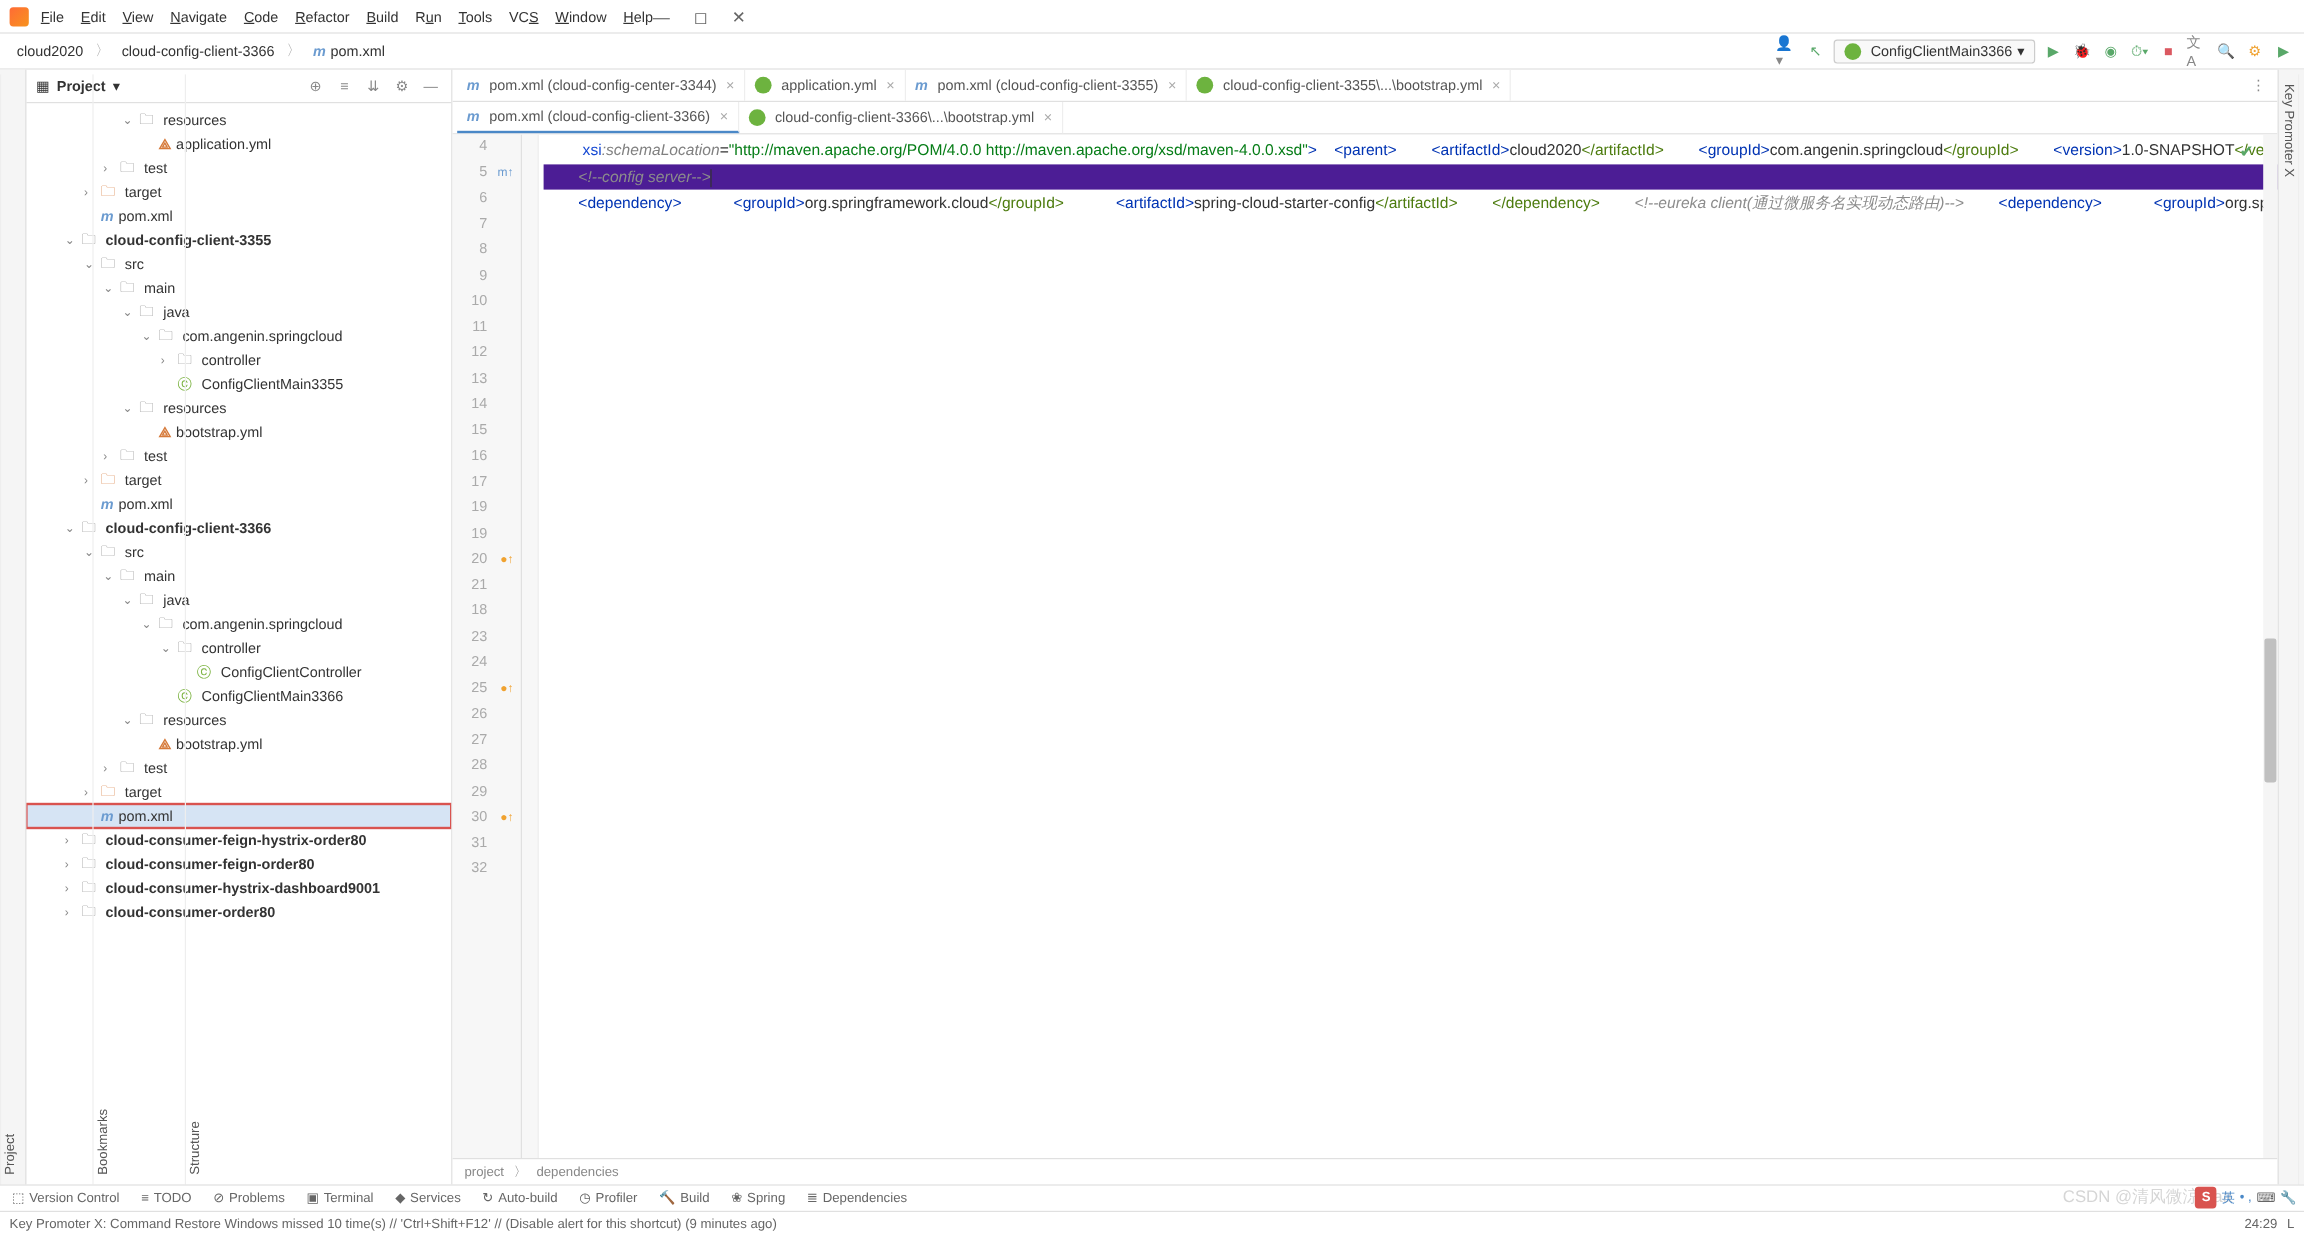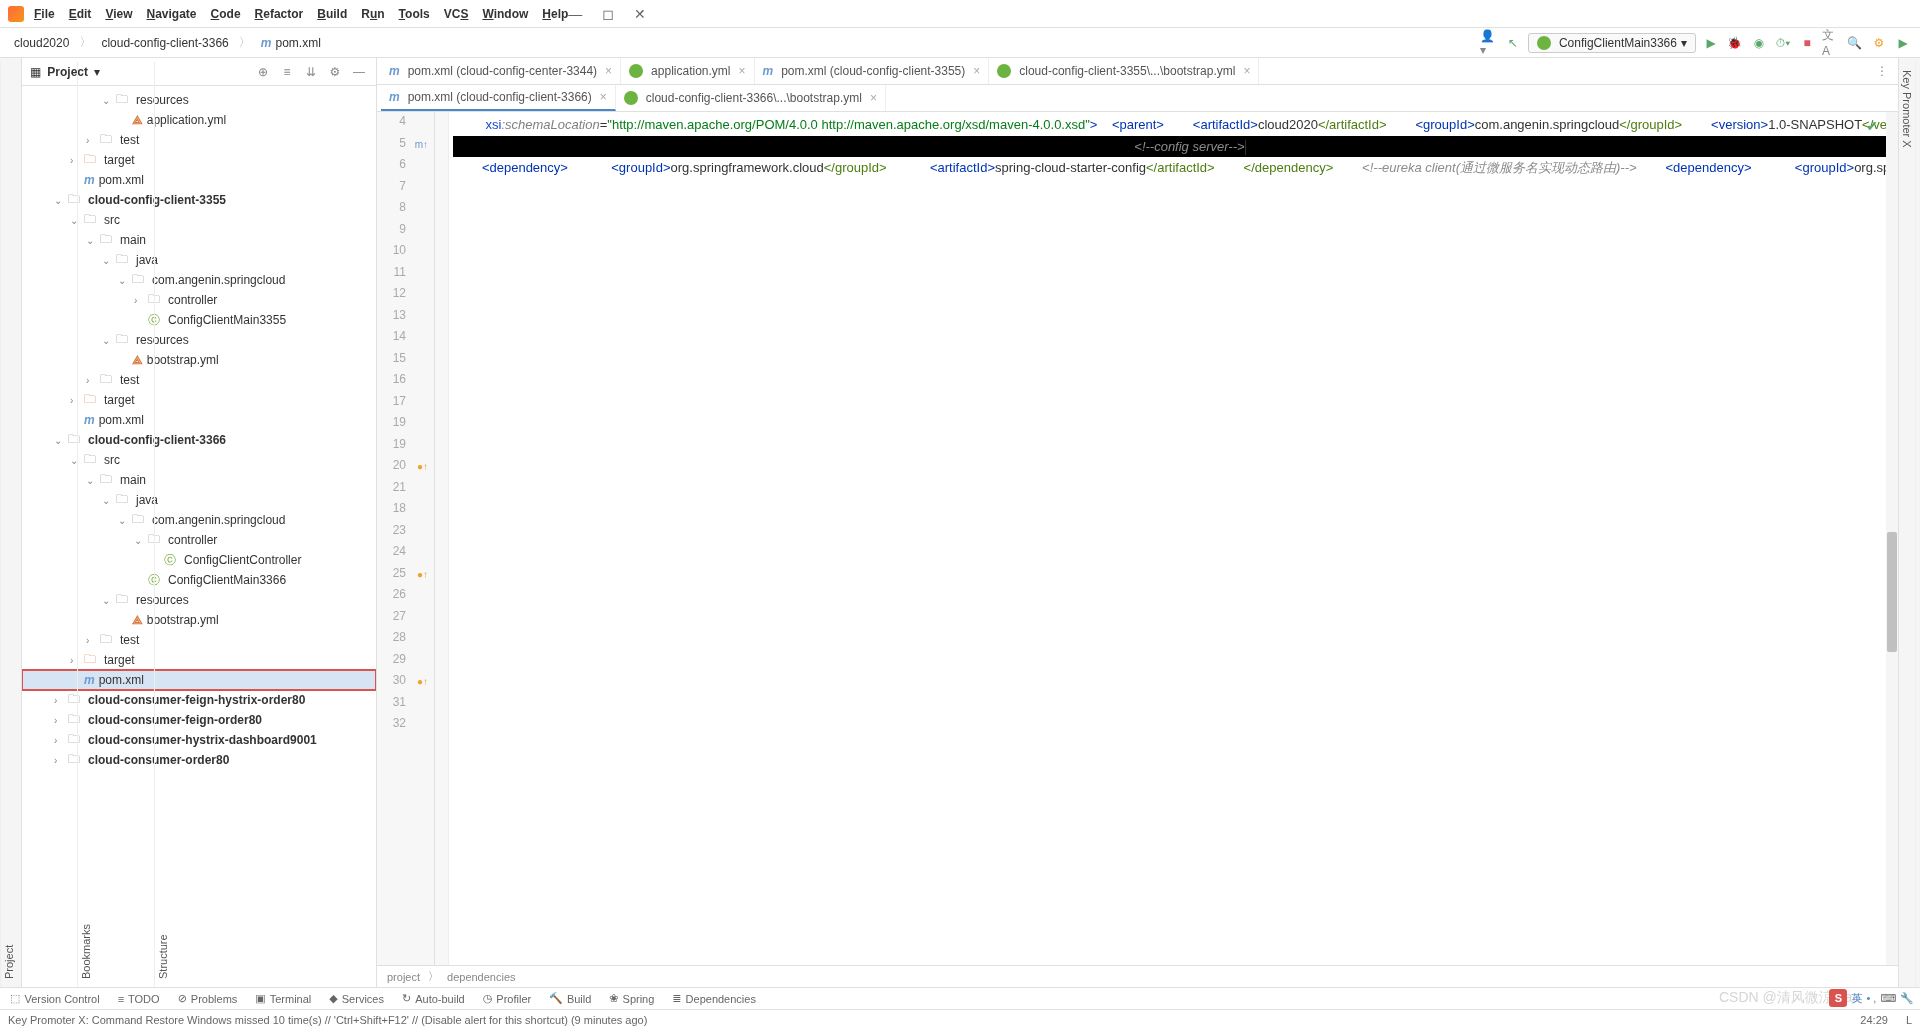--- a/index.html
+++ b/index.html
@@ -1,19 +1,19 @@
 <!DOCTYPE html>
 <html><head>
 <meta charset="utf-8">
 <style>
 * { box-sizing: border-box; margin: 0; padding: 0; font-family: 'Segoe UI', Arial, sans-serif; }
 body { background: #fff; font-size: 12px; color: #333; overflow: hidden; width: 1920px; height: 1029px; }
 .title-bar { height: 28px; display: flex; align-items: center; padding: 0 8px; border-bottom: 1px solid #e0e0e0; }
 .app-icon { width: 16px; height: 16px; background: linear-gradient(135deg,#ff6b35,#f7931e); border-radius: 3px; margin-right: 10px; }
-.menu-bar { display: flex; gap: 14px; font-weight: bold; }
+.menu-bar { display: flex; gap: 14px; }
 .menu-bar span { cursor: pointer; }
 .menu-bar span u { text-decoration: underline; }
 .win-title { flex: 1; text-align: center; color: #888; font-size: 12px; }
 .win-controls { display: flex; gap: 20px; font-size: 14px; color: #666; }
 .win-controls span { cursor: pointer; }
 .breadcrumb { height: 30px; display: flex; align-items: center; padding: 0 8px; border-bottom: 1px solid #e0e0e0; justify-content: space-between; }
 .breadcrumb-left { display: flex; align-items: center; gap: 4px; }
 .bc-item { padding: 2px 6px; }
 .bc-sep { color: #aaa; }
 .m-icon { color: #6b9bd0; font-weight: bold; font-style: italic; margin-right: 4px; }
@@ -46,31 +46,31 @@
 .tab.active { border-bottom: 2px solid #4a88c7; background: #fff; }
 .tab .close { color: #aaa; font-size: 12px; margin-left: 4px; }
 .tab-more { margin-left: auto; padding: 0 6px; color: #888; cursor: pointer; }
 .editor-body { flex: 1; display: flex; overflow: hidden; position: relative; }
 .gutter { width: 58px; background: #f7f7f7; border-right: 1px solid #e0e0e0; font-family: 'Consolas', monospace; font-size: 12px; color: #aaa; text-align: right; padding: 2px 0; }
 .gutter .ln { height: 21.5px; padding-right: 28px; position: relative; }
 .gutter .ln .mark { position: absolute; right: 6px; top: 3px; font-size: 10px; }
 .fold-gutter { width: 14px; background: #f7f7f7; border-right: 1px solid #eee; }
 .code { flex: 1; font-family: 'Consolas', monospace; font-size: 13px; line-height: 21.5px; padding: 2px 0 2px 4px; white-space: pre; overflow: hidden; position: relative; }
 .code .line { height: 21.5px; }
-.code .hl { background: #000000; display: block; text-align: center; }
+.code .hl { background: #4c1d95; display: block; }
 .tag-o { color: #0033b3; } .tag-c { color: #4d7c0f; } .attr { color: #174ad4; } .str { color: #067d17; } .txt2 { color: #333; } .cmt { color: #8c8c8c; font-style: italic; } .it { font-style: italic; color: #808080; }
 .editor-status { position: absolute; right: 20px; top: 4px; color: #59a869; font-size: 14px; }
 .breadcrumb-editor { height: 22px; border-top: 1px solid #e0e0e0; display: flex; align-items: center; padding: 0 10px; gap: 8px; color: #888; font-size: 11px; }
 .bottom-bar { height: 22px; border-top: 1px solid #e0e0e0; display: flex; align-items: center; padding: 0 10px; gap: 18px; font-size: 11px; color: #666; position: relative; }
 .bottom-bar .bitem { display: inline-flex; align-items: center; gap: 4px; cursor: pointer; }
 .watermark { position: absolute; right: 60px; bottom: 2px; color: #d6d6d6; font-size: 14px; }
 .input-lang { position: absolute; right: 6px; bottom: 2px; display: flex; gap: 4px; align-items: center; }
 .input-lang .ico { width: 18px; height: 18px; background: #d9534f; color: #fff; display: inline-flex; align-items: center; justify-content: center; border-radius: 3px; font-weight: bold; }
 .status-bar { height: 20px; border-top: 1px solid #e0e0e0; display: flex; align-items: center; padding: 0 8px; font-size: 11px; color: #666; justify-content: space-between; }
-.status-right { display: flex; gap: 18px; }
+.status-right { display: flex; gap: 8px; }
 .cursor { display: inline-block; width: 1px; height: 15px; background: #333; vertical-align: middle; animation: blink 1s infinite; }
 @keyframes blink { 50% { opacity: 0; } }
 .bulb { position: absolute; left: -18px; color: #f0a230; font-size: 13px; }
 .scrollbar-track { position: absolute; right: 0; top: 0; width: 12px; height: 100%; background: #f5f5f5; }
 .scrollbar-thumb { position: absolute; right: 1px; width: 10px; background: #c0c0c0; border-radius: 2px; }
 .y-icon { color: #d67a3a; font-weight: bold; margin-right: 4px; }
 .sp-icon { width: 14px; height: 14px; border-radius: 50%; background: #6db33f; display: inline-block; margin-right: 4px; }
 </style>
 </head>
 <body>

